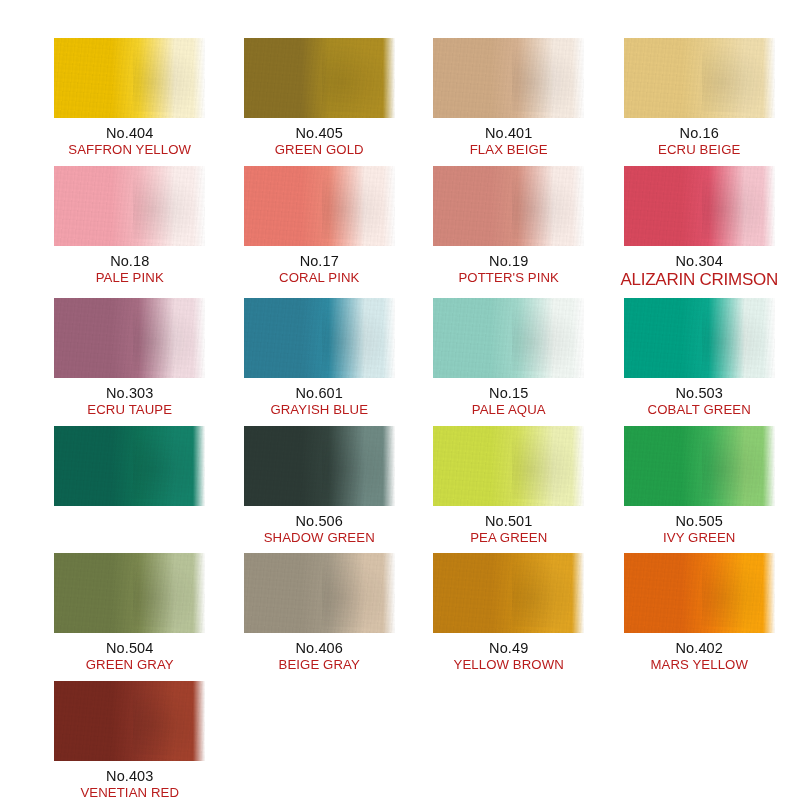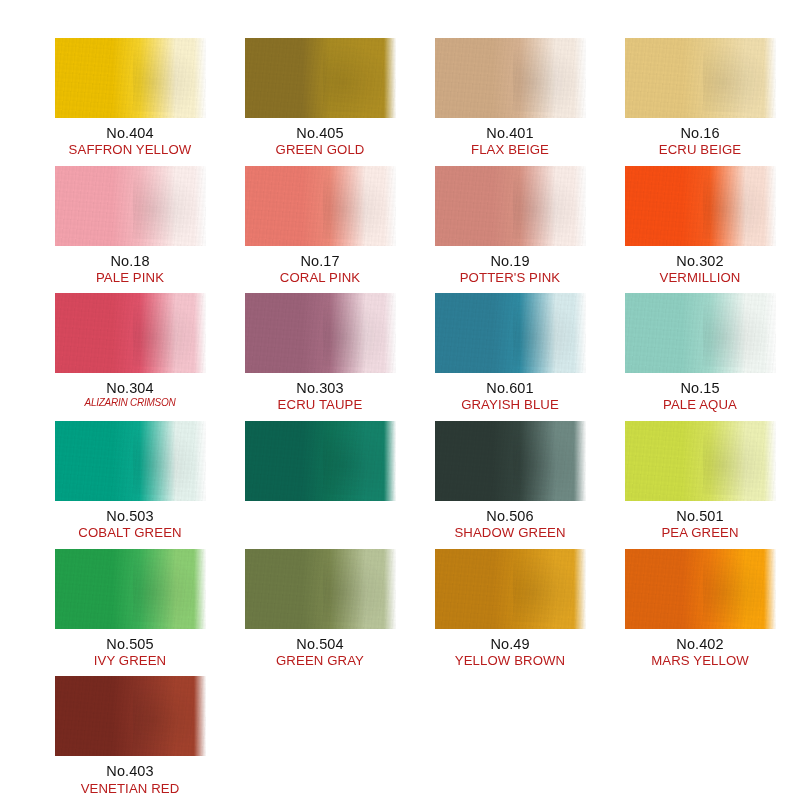--- a/index.html
+++ b/index.html
@@ -113,23 +113,22 @@
 
   .swatch-name {
     display: block;
     font-size: 13.2px;
     font-weight: 400;
     color: #b91c1c;
     white-space: nowrap;
   }
 
   .swatch-name.tight {
-    font-size: 10px;
+    font-size: 17px;
     letter-spacing: -0.25px;
-    font-style: italic;
   }
 </style>
 </head>
 <body>
 
 <div id="chart-root">
   <div class="swatch-grid">
       <div class="swatch-cell">
         <div class="swatch-chip">
           <div class="wash" style="background: linear-gradient(90deg, rgb(238, 192, 0) 0%, rgb(238, 192, 0) 38%, rgb(247, 212, 42) 56%, rgb(251, 243, 207) 80%, rgb(251, 243, 207) 92%, rgb(255, 255, 255) 100%);"></div>
@@ -202,31 +201,20 @@
           <div class="bloom"></div>
           <div class="grain"></div>
         </div>
         <div class="swatch-caption">
           <span class="swatch-code">No.19</span>
           <span class="swatch-name">POTTER'S PINK</span>
         </div>
       </div>
       <div class="swatch-cell">
         <div class="swatch-chip">
-          <div class="wash" style="background: linear-gradient(90deg, rgb(248, 78, 18) 0%, rgb(248, 78, 18) 38%, rgb(249, 94, 32) 56%, rgb(251, 224, 212) 80%, rgb(251, 224, 212) 92%, rgb(255, 255, 255) 100%);"></div>
-          <div class="bloom"></div>
-          <div class="grain"></div>
-        </div>
-        <div class="swatch-caption">
-          <span class="swatch-code">No.302</span>
-          <span class="swatch-name">VERMILLION</span>
-        </div>
-      </div>
-      <div class="swatch-cell">
-        <div class="swatch-chip">
           <div class="wash" style="background: linear-gradient(90deg, rgb(217, 72, 93) 0%, rgb(217, 72, 93) 38%, rgb(226, 83, 107) 56%, rgb(247, 198, 207) 80%, rgb(247, 198, 207) 92%, rgb(255, 255, 255) 100%);"></div>
           <div class="bloom"></div>
           <div class="grain"></div>
         </div>
         <div class="swatch-caption">
           <span class="swatch-code">No.304</span>
           <span class="swatch-name tight">ALIZARIN CRIMSON</span>
         </div>
       </div>
       <div class="swatch-cell">
@@ -319,20 +307,31 @@
           <div class="bloom"></div>
           <div class="grain"></div>
         </div>
         <div class="swatch-caption">
           <span class="swatch-code">No.504</span>
           <span class="swatch-name">GREEN GRAY</span>
         </div>
       </div>
       <div class="swatch-cell">
         <div class="swatch-chip">
+          <div class="wash" style="background: linear-gradient(90deg, rgb(155, 146, 128) 0%, rgb(155, 146, 128) 38%, rgb(165, 155, 136) 56%, rgb(217, 196, 171) 80%, rgb(217, 196, 171) 92%, rgb(255, 255, 255) 100%);"></div>
+          <div class="bloom"></div>
+          <div class="grain"></div>
+        </div>
+        <div class="swatch-caption">
+          <span class="swatch-code">No.406</span>
+          <span class="swatch-name">BEIGE GRAY</span>
+        </div>
+      </div>
+      <div class="swatch-cell">
+        <div class="swatch-chip">
           <div class="wash" style="background: linear-gradient(90deg, rgb(192, 127, 18) 0%, rgb(192, 127, 18) 38%, rgb(205, 141, 20) 56%, rgb(226, 165, 33) 80%, rgb(226, 165, 33) 92%, rgb(255, 255, 255) 100%);"></div>
           <div class="bloom"></div>
           <div class="grain"></div>
         </div>
         <div class="swatch-caption">
           <span class="swatch-code">No.49</span>
           <span class="swatch-name">YELLOW BROWN</span>
         </div>
       </div>
       <div class="swatch-cell">

